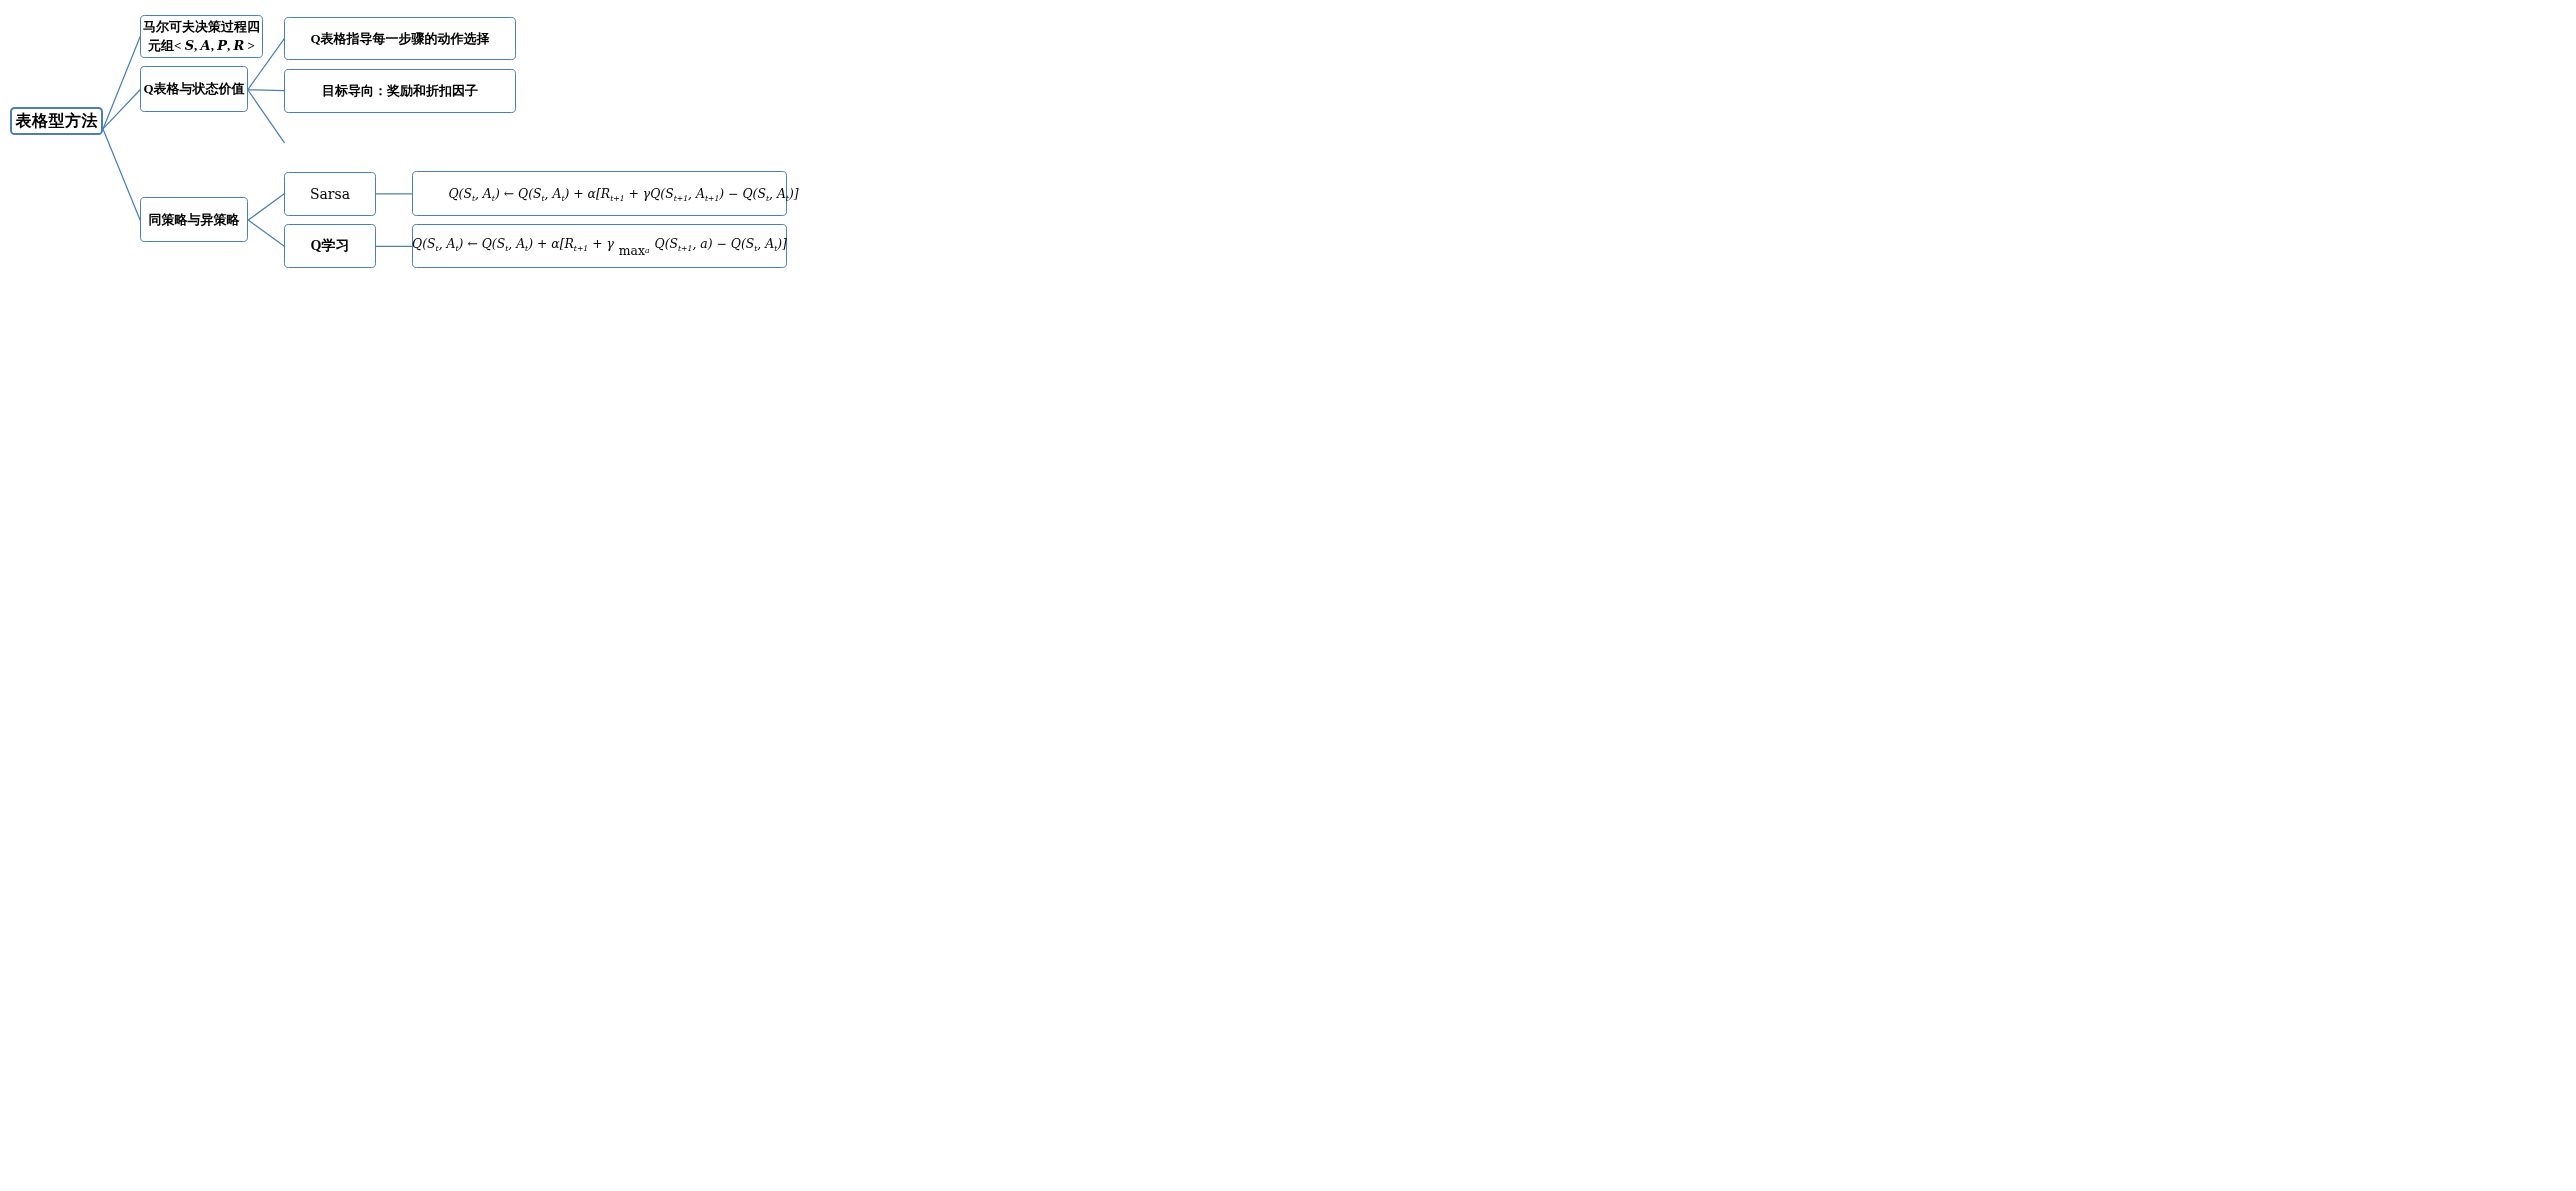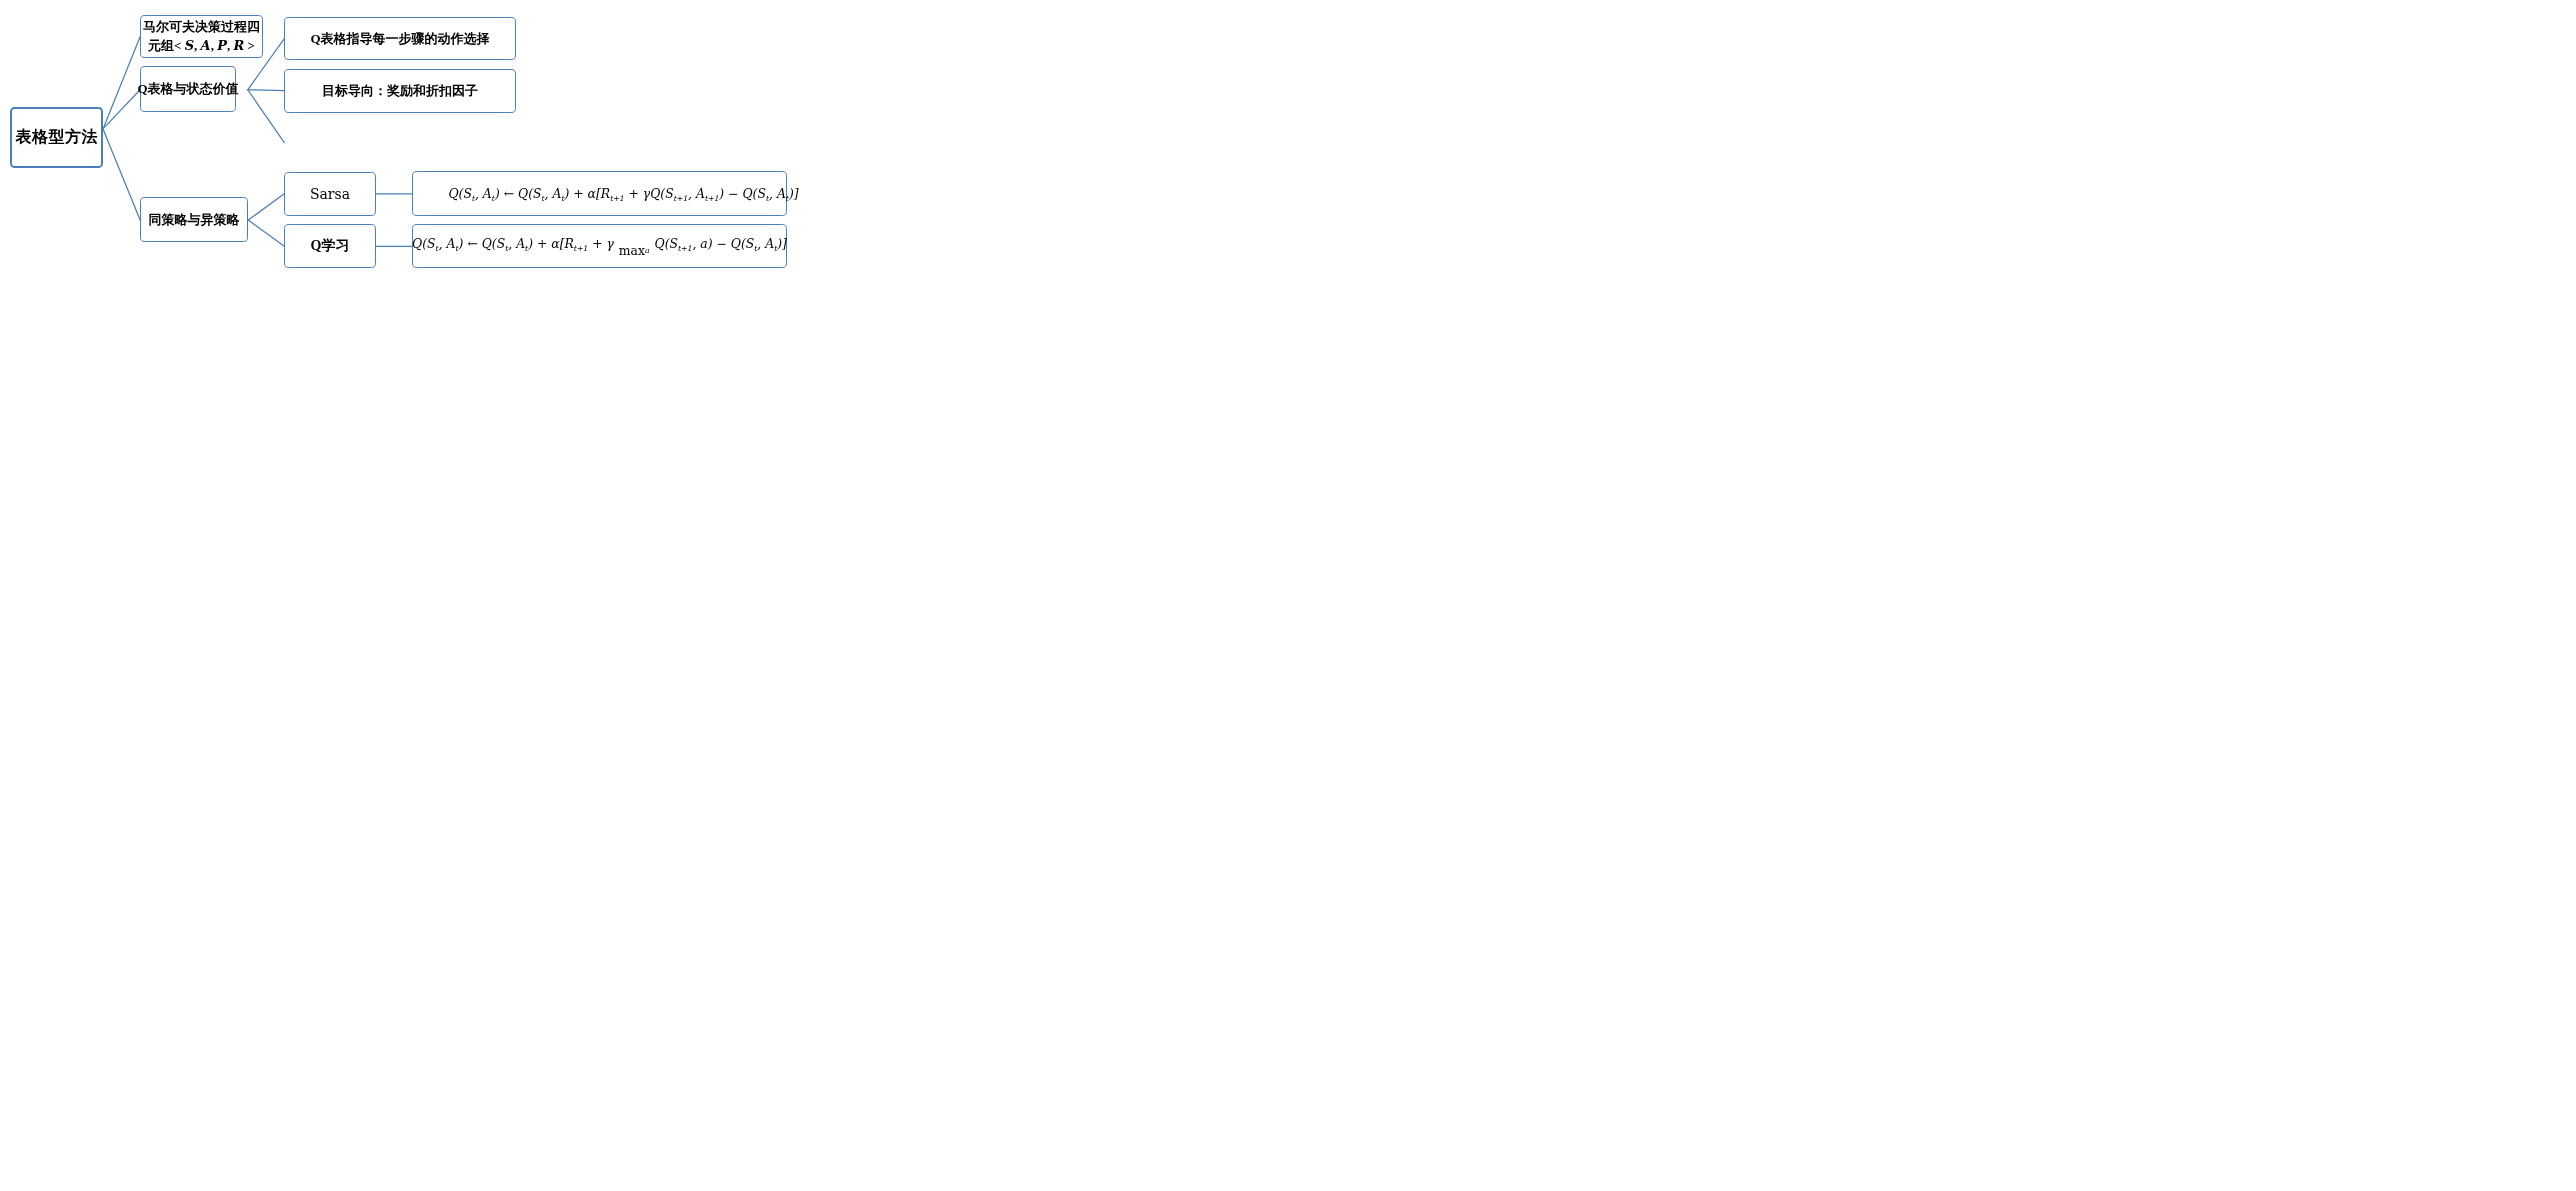--- a/index.html
+++ b/index.html
@@ -79,30 +79,30 @@
       <line x1="481" y1="174" x2="552" y2="74.5"></line>
       <line x1="481" y1="174" x2="552" y2="175.5"></line>
       <line x1="481" y1="174" x2="552" y2="276.5"></line>
       <line x1="482" y1="427" x2="552" y2="376"></line>
       <line x1="482" y1="427" x2="552" y2="478"></line>
       <line x1="730" y1="376" x2="799" y2="376"></line>
       <line x1="730" y1="478" x2="799" y2="478"></line>
     </g>
   </svg>
 
-  <div class="node" style="left:10.3px; top:107px; width:93px; height:61px; border-width:2.1px;">
+  <div class="node" style="left:10.3px; top:107px; width:93px; height:28px; border-width:2.1px;">
     <span class="cjk root-label">表格型方法</span>
   </div>
 
   <div class="node" style="left:140px; top:15px; width:123px; height:43px;">
     <div class="cjk mdp-line">马尔可夫决策过程四</div>
     <div class="cjk mdp-line">元组&lt; <i>S</i>, <i>A</i>, <i>P</i>, <i>R</i> &gt;</div>
   </div>
 
-  <div class="node" style="left:140px; top:66px; width:96px; height:46px;">
+  <div class="node" style="left:140px; top:66px; width:108px; height:46px;">
     <span class="cjk branch-label">Q表格与状态价值</span>
   </div>
 
   <div class="node" style="left:140px; top:197px; width:108px; height:45px;">
     <span class="cjk branch-label">同策略与异策略</span>
   </div>
 
   <div class="node" style="left:284px; top:17px; width:232px; height:43px;">
     <span class="cjk child-label">Q表格指导每一步骤的动作选择</span>
   </div>

